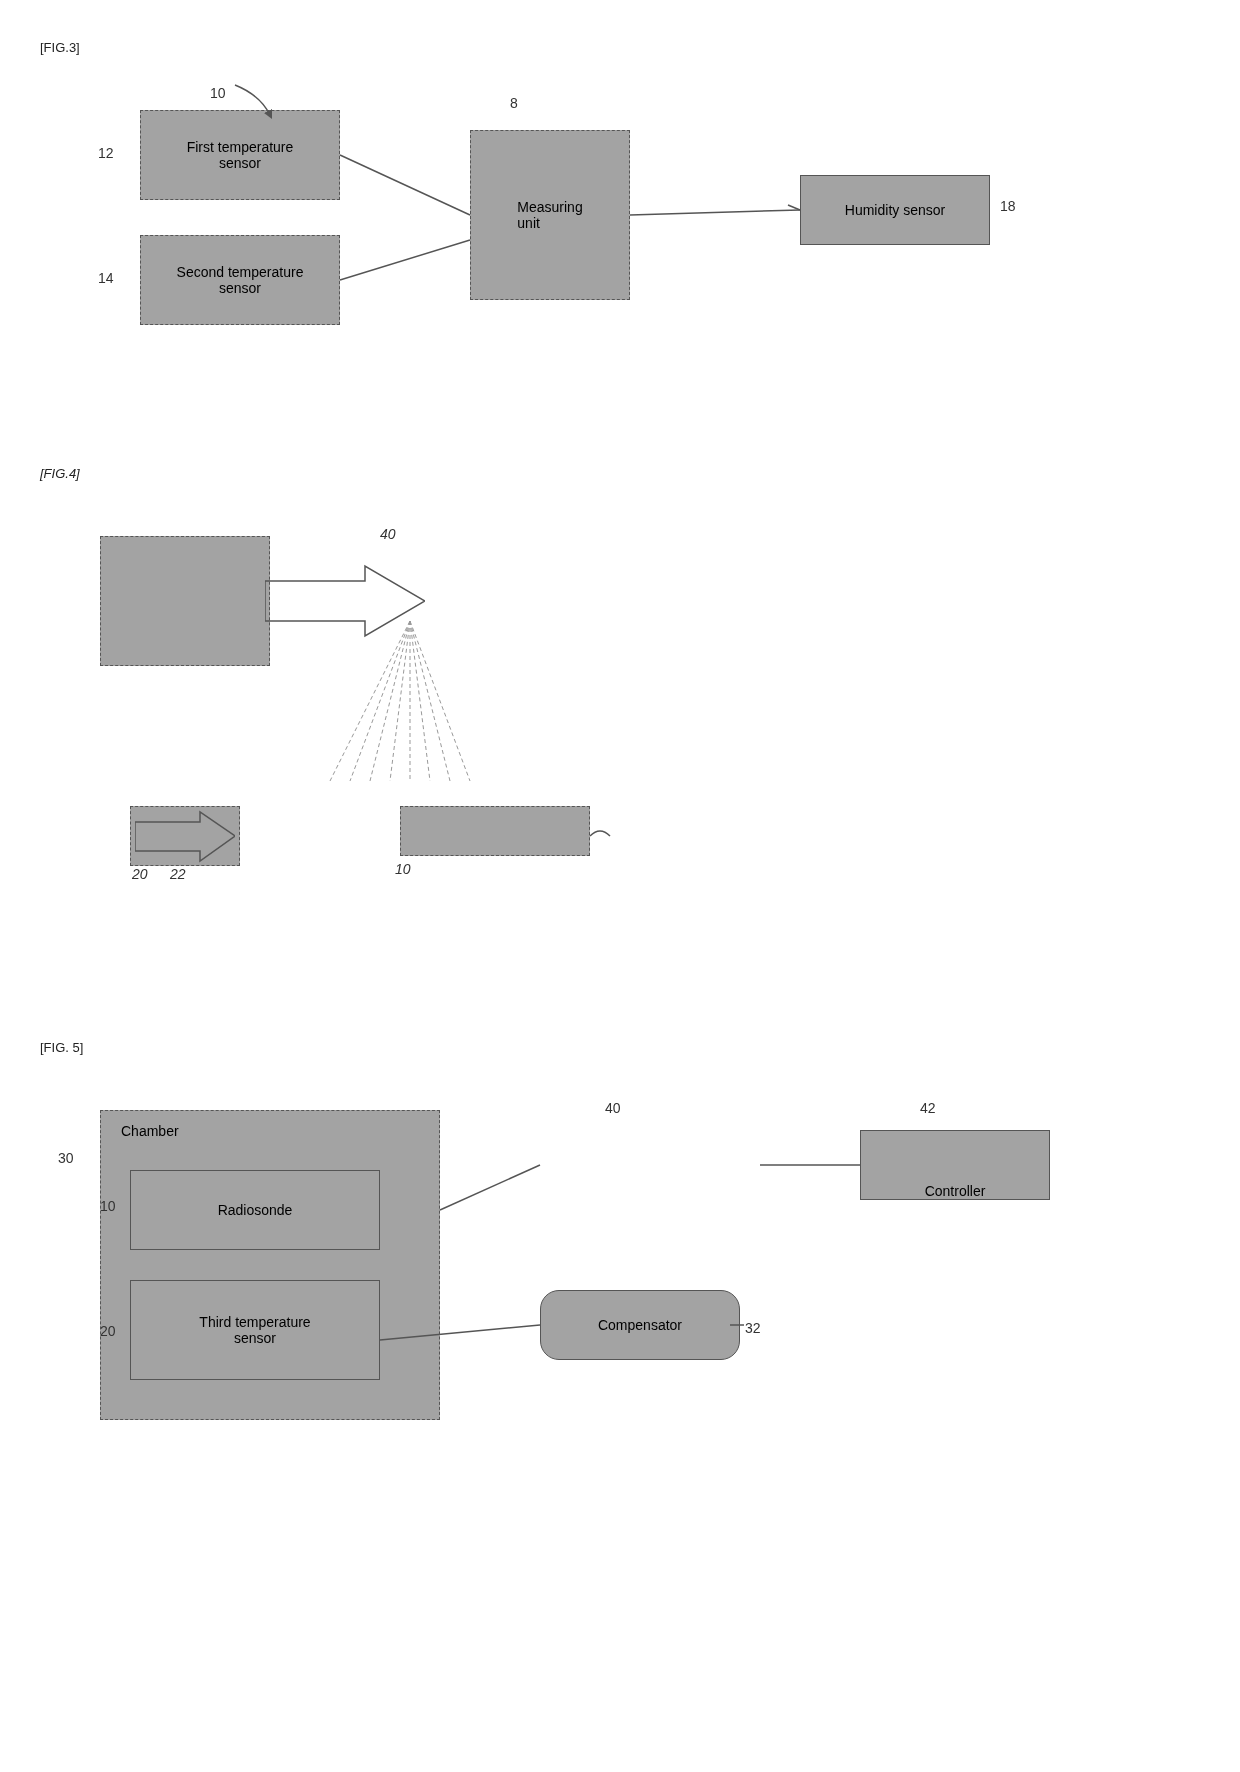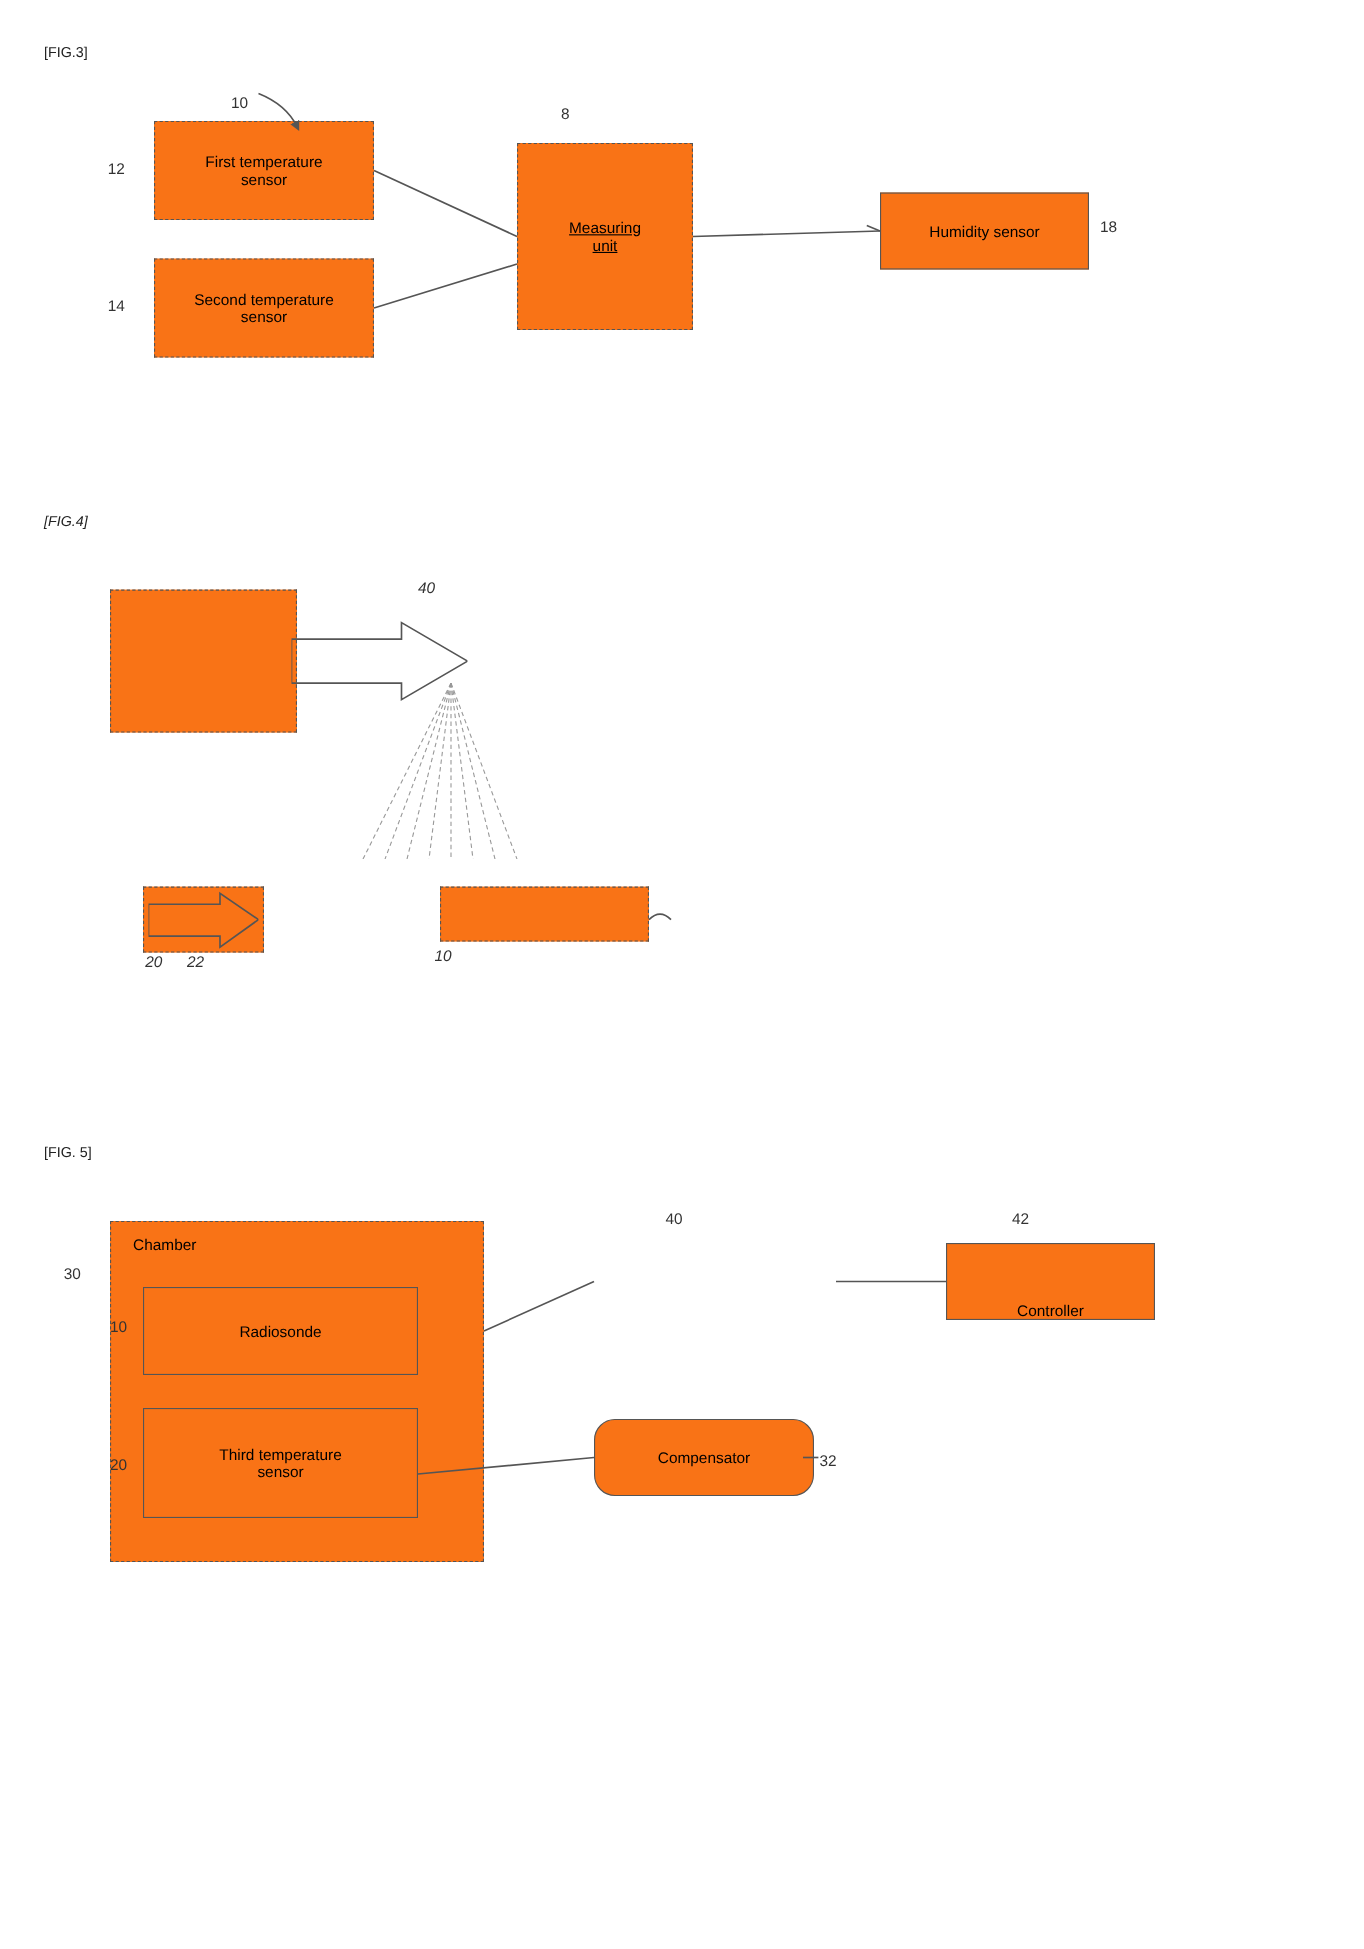--- a/index.html
+++ b/index.html
@@ -49,21 +49,21 @@
       height: 700px;
     }
 
     
     .box {
       border: 1.5px dashed #555;
       display: flex;
       align-items: center;
       justify-content: center;
       text-align: center;
-      background: #f97316;
+      background: #a3a3a3;
       position: absolute;
     }
 
     .box-solid {
       border: 1.5px solid #555;
     }
 
     
     .svg-overlay {
       position: absolute;
@@ -156,21 +156,21 @@
   <div class="label-num" style="top:230px;left:58px;">14</div>
 
   <div class="box" id="box-second-temp">
     <span style="white-space:pre-line;text-align:center;">Second temperature
 sensor</span>
   </div>
 
   <div class="label-num" style="top:55px;left:470px;">8</div>
 
   <div class="box" id="box-measuring">
-    <span style="white-space:pre-line;text-align:center;text-decoration:underline;">Measuring
+    <span style="white-space:pre-line;text-align:left;">Measuring
 unit</span>
   </div>
 
   <div class="label-num" style="top:158px;left:960px;">18</div>
 
   <div class="box box-solid" id="box-humidity">
     <span>Humidity sensor</span>
   </div>
 
   <svg class="svg-overlay" viewBox="0 0 1160 430">

